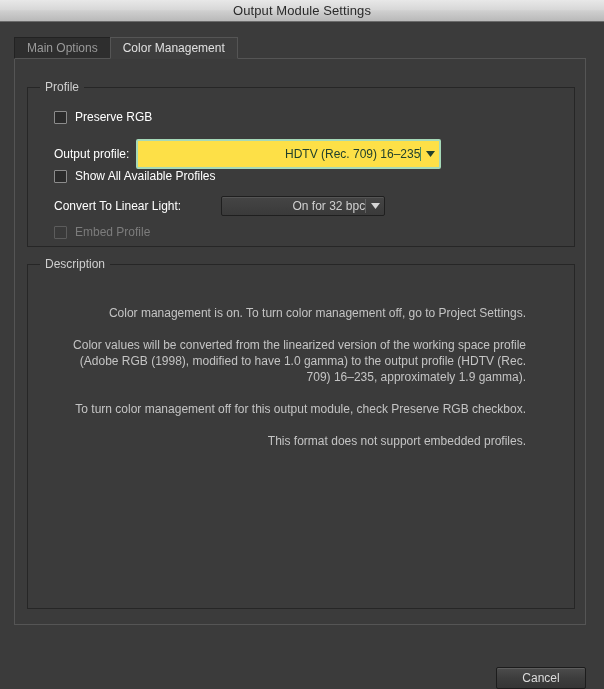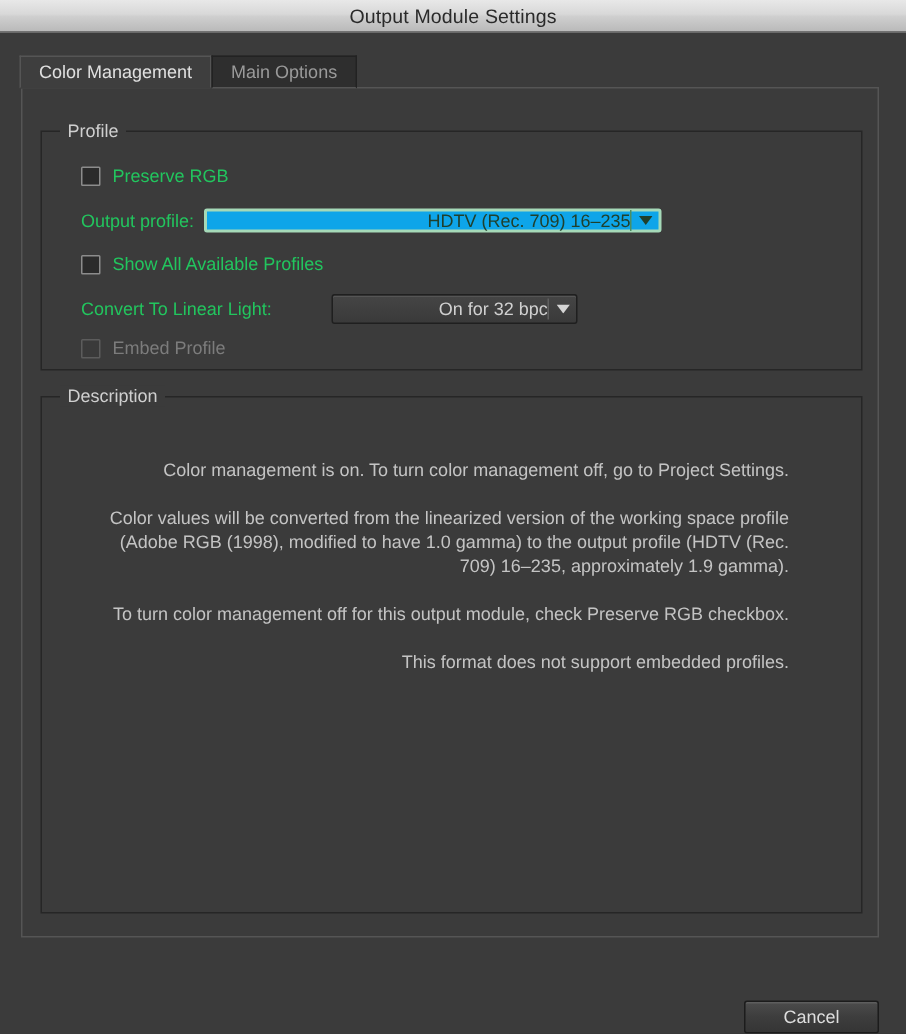--- a/index.html
+++ b/index.html
@@ -120,21 +120,21 @@
 
   
   .row {
     position: absolute;
     display: flex;
     align-items: center;
     left: 26px;
   }
   .field-label {
     font-size: 12px;
-    color: #22c55e;
+    color: #ffffff;
     white-space: nowrap;
   }
   .field-label.disabled { color: #7c7c7c; }
 
   
   .checkbox {
     width: 13px;
     height: 13px;
     background: #2b2b2b;
     border: 1px solid #8c8c8c;
@@ -175,24 +175,24 @@
     width: 18px;
     flex: 0 0 auto;
     display: flex;
     align-items: center;
     justify-content: center;
   }
   .dropdown .dd-arrow svg { display: block; }
 
   
   .dropdown.green {
-    background: #0ea5e9;
+    background: #fde047;
     border: 2px solid #a5d9b8;
     border-radius: 2px;
-    height: 16px;
+    height: 30px;
   }
   .dropdown.green .dd-text { color: #20402c; }
   .dropdown.green .dd-sep { background: #4d8f64; }
 
   
   .dropdown.dark {
     background: linear-gradient(to bottom, #454545 0%, #3a3a3a 100%);
     border: 1px solid #1f1f1f;
     border-radius: 2px;
     box-shadow: inset 0 1px 0 #555;
@@ -252,25 +252,25 @@
 </head>
 <body>
 
 <div class="titlebar">
   <span class="titlebar-text">Output Module Settings</span>
 </div>
 
 <div class="dialog-body">
 
   <div class="tabbar">
+    <div class="tab inactive">
+      <span>Main Options</span>
+    </div>
     <div class="tab active">
       <span>Color Management</span>
-    </div>
-    <div class="tab inactive">
-      <span>Main Options</span>
     </div>
   </div>
 
   <div class="tabpanel">
 
     <div class="groupbox" id="profile-group">
       <span class="legend">Profile</span>
 
       <div class="row" style="top:22px;">
         <span class="checkbox"></span>

